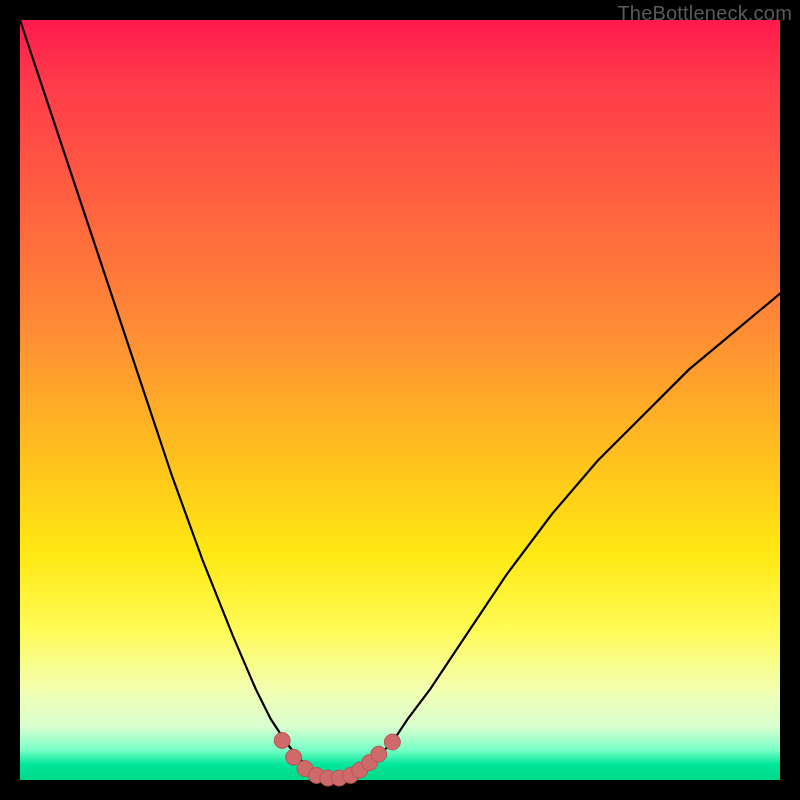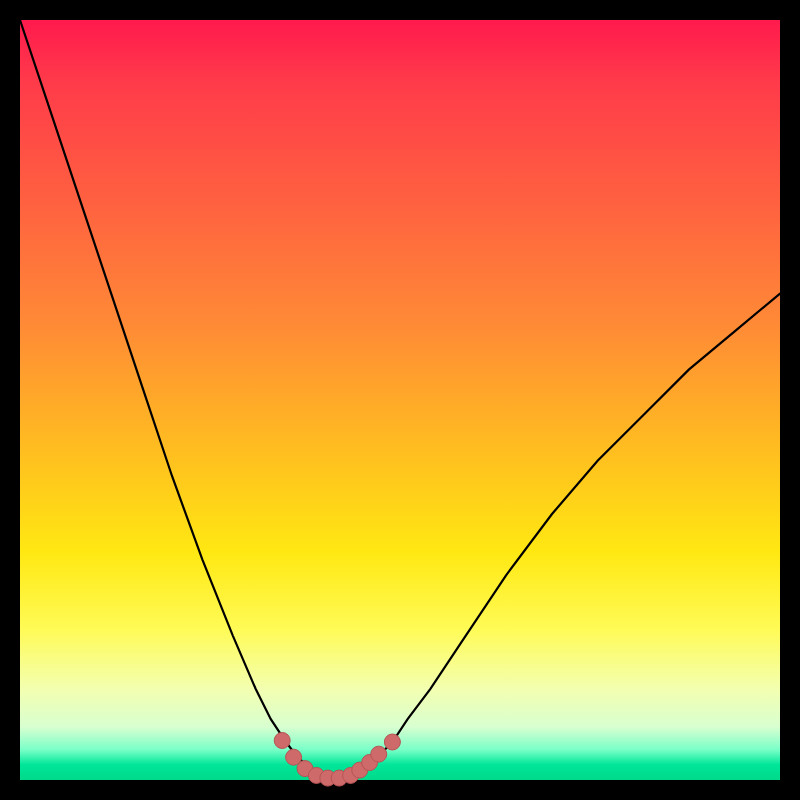--- a/index.html
+++ b/index.html
@@ -74,13 +74,14 @@
           <circle cx="307.80" cy="758.10" r="8" fill="#cf6a6a" stroke="#b65454" stroke-width="1"></circle>
           <circle cx="319.20" cy="758.10" r="8" fill="#cf6a6a" stroke="#b65454" stroke-width="1"></circle>
           <circle cx="330.60" cy="755.44" r="8" fill="#cf6a6a" stroke="#b65454" stroke-width="1"></circle>
           <circle cx="339.72" cy="750.12" r="8" fill="#cf6a6a" stroke="#b65454" stroke-width="1"></circle>
           <circle cx="349.60" cy="742.52" r="8" fill="#cf6a6a" stroke="#b65454" stroke-width="1"></circle>
           <circle cx="358.72" cy="734.16" r="8" fill="#cf6a6a" stroke="#b65454" stroke-width="1"></circle>
           <circle cx="372.40" cy="722.00" r="8" fill="#cf6a6a" stroke="#b65454" stroke-width="1"></circle>
         </g>
     </svg>
   </div>
+  <div class="watermark">TheBottleneck.com</div>
 </div>
 
 </body></html>

